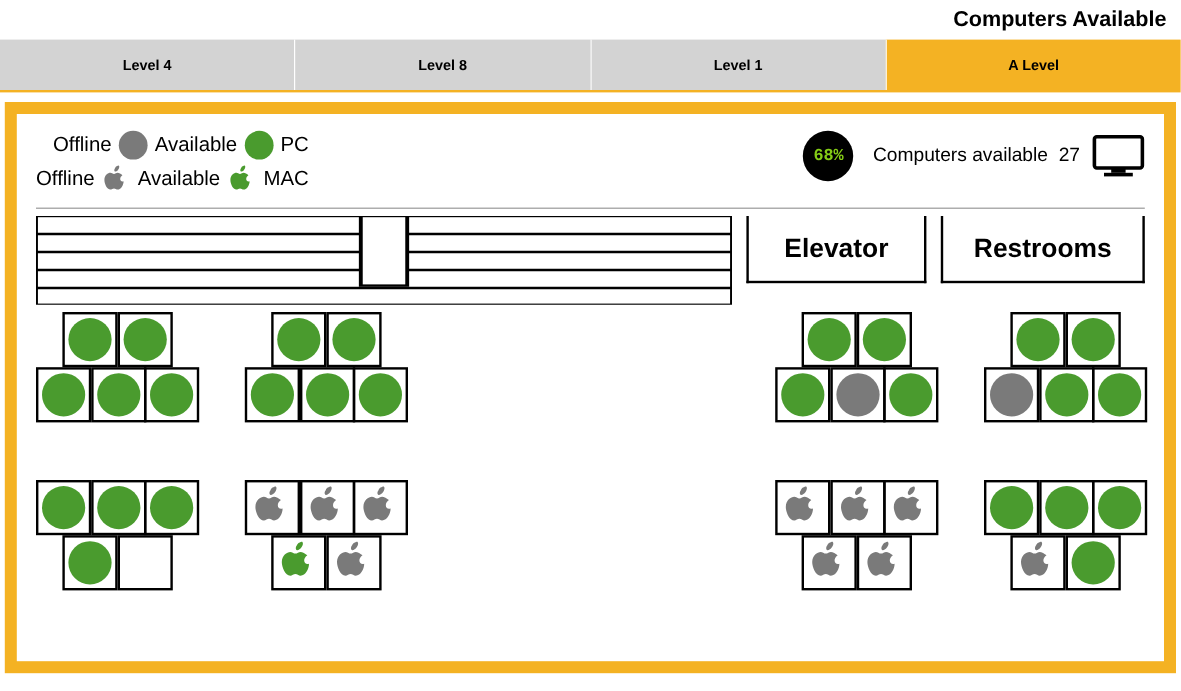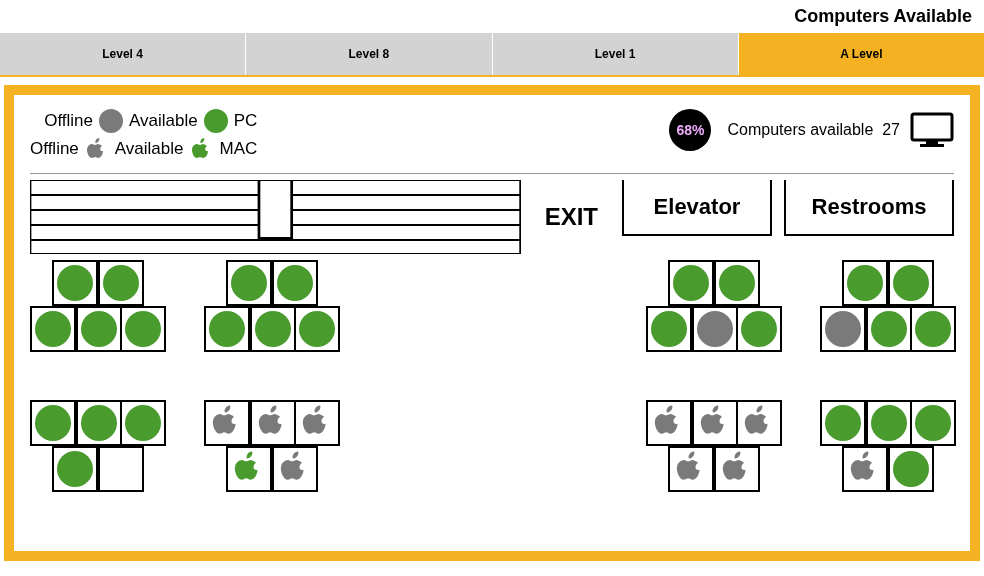--- a/index.html
+++ b/index.html
@@ -11,21 +11,21 @@
     .tab { flex: 1; padding: 14px 0; text-align: center; font-size: 12px; font-weight: bold; cursor: pointer; background: #d3d3d3; border-left: 1px solid #fff; }
     .tab:last-child { border-left: none; }
     .tab.active { background: #f4b223; }
     
     .content-frame { border: 10px solid #f4b223; margin: 8px 4px 0; padding: 14px 16px 16px; height: 476px; }
     
     .info-bar { display: flex; justify-content: space-between; align-items: flex-start; border-bottom: 1px solid #999; padding-bottom: 8px; margin-bottom: 6px; }
     .summary { display: flex; align-items: center; gap: 10px; }
     .monitor-icon { width: 44px; height: 36px; }
     .summary-text { font-size: 16px; }
-    .pct-badge { display: inline-flex; align-items: center; justify-content: center; width: 42px; height: 42px; border-radius: 50%; background: #000; color: #f0abfc; font-size: 14px; font-weight: bold; margin-right: 6px; }
+    .pct-badge { display: inline-flex; align-items: center; justify-content: center; width: 42px; height: 42px; border-radius: 50%; background: #000; color: #84cc16; font-size: 14px; font-weight: bold; margin-right: 6px; font-family: Liberation Mono, monospace; }
     
     .legend { font-size: 17px; }
     .legend-row { display: flex; align-items: center; gap: 6px; margin-bottom: 4px; justify-content: flex-start; }
     .legend-dot { width: 24px; height: 24px; border-radius: 50%; display: inline-block; }
     .legend-apple { width: 24px; height: 24px; display: inline-block; }
     .green { background: #4a9b2e; }
     .grey { background: #7a7a7a; }
     
     .floor-area { position: relative; height: 370px; }
     
@@ -100,21 +100,20 @@
         <span>Offline</span>
       </div>
     </div>
   </div>
 
   <div class="floor-area">
 
     <div class="room-row">
       <div class="room-box restrooms">Restrooms</div>
       <div class="room-box elevator">Elevator</div>
-      <div class="exit-label">EXIT</div>
       <svg class="stairs" viewBox="0 0 360 74" preserveAspectRatio="none">
         <rect x="0" y="0" width="360" height="74" fill="none" stroke="#000" stroke-width="2"></rect>
         <line x1="0" y1="15" x2="360" y2="15" stroke="#000" stroke-width="2"></line>
         <line x1="0" y1="30" x2="360" y2="30" stroke="#000" stroke-width="2"></line>
         <line x1="0" y1="45" x2="360" y2="45" stroke="#000" stroke-width="2"></line>
         <line x1="0" y1="60" x2="360" y2="60" stroke="#000" stroke-width="2"></line>
         <rect x="168" y="0" width="24" height="58" fill="#fff" stroke="#000" stroke-width="2"></rect>
       </svg>
     </div>
 

